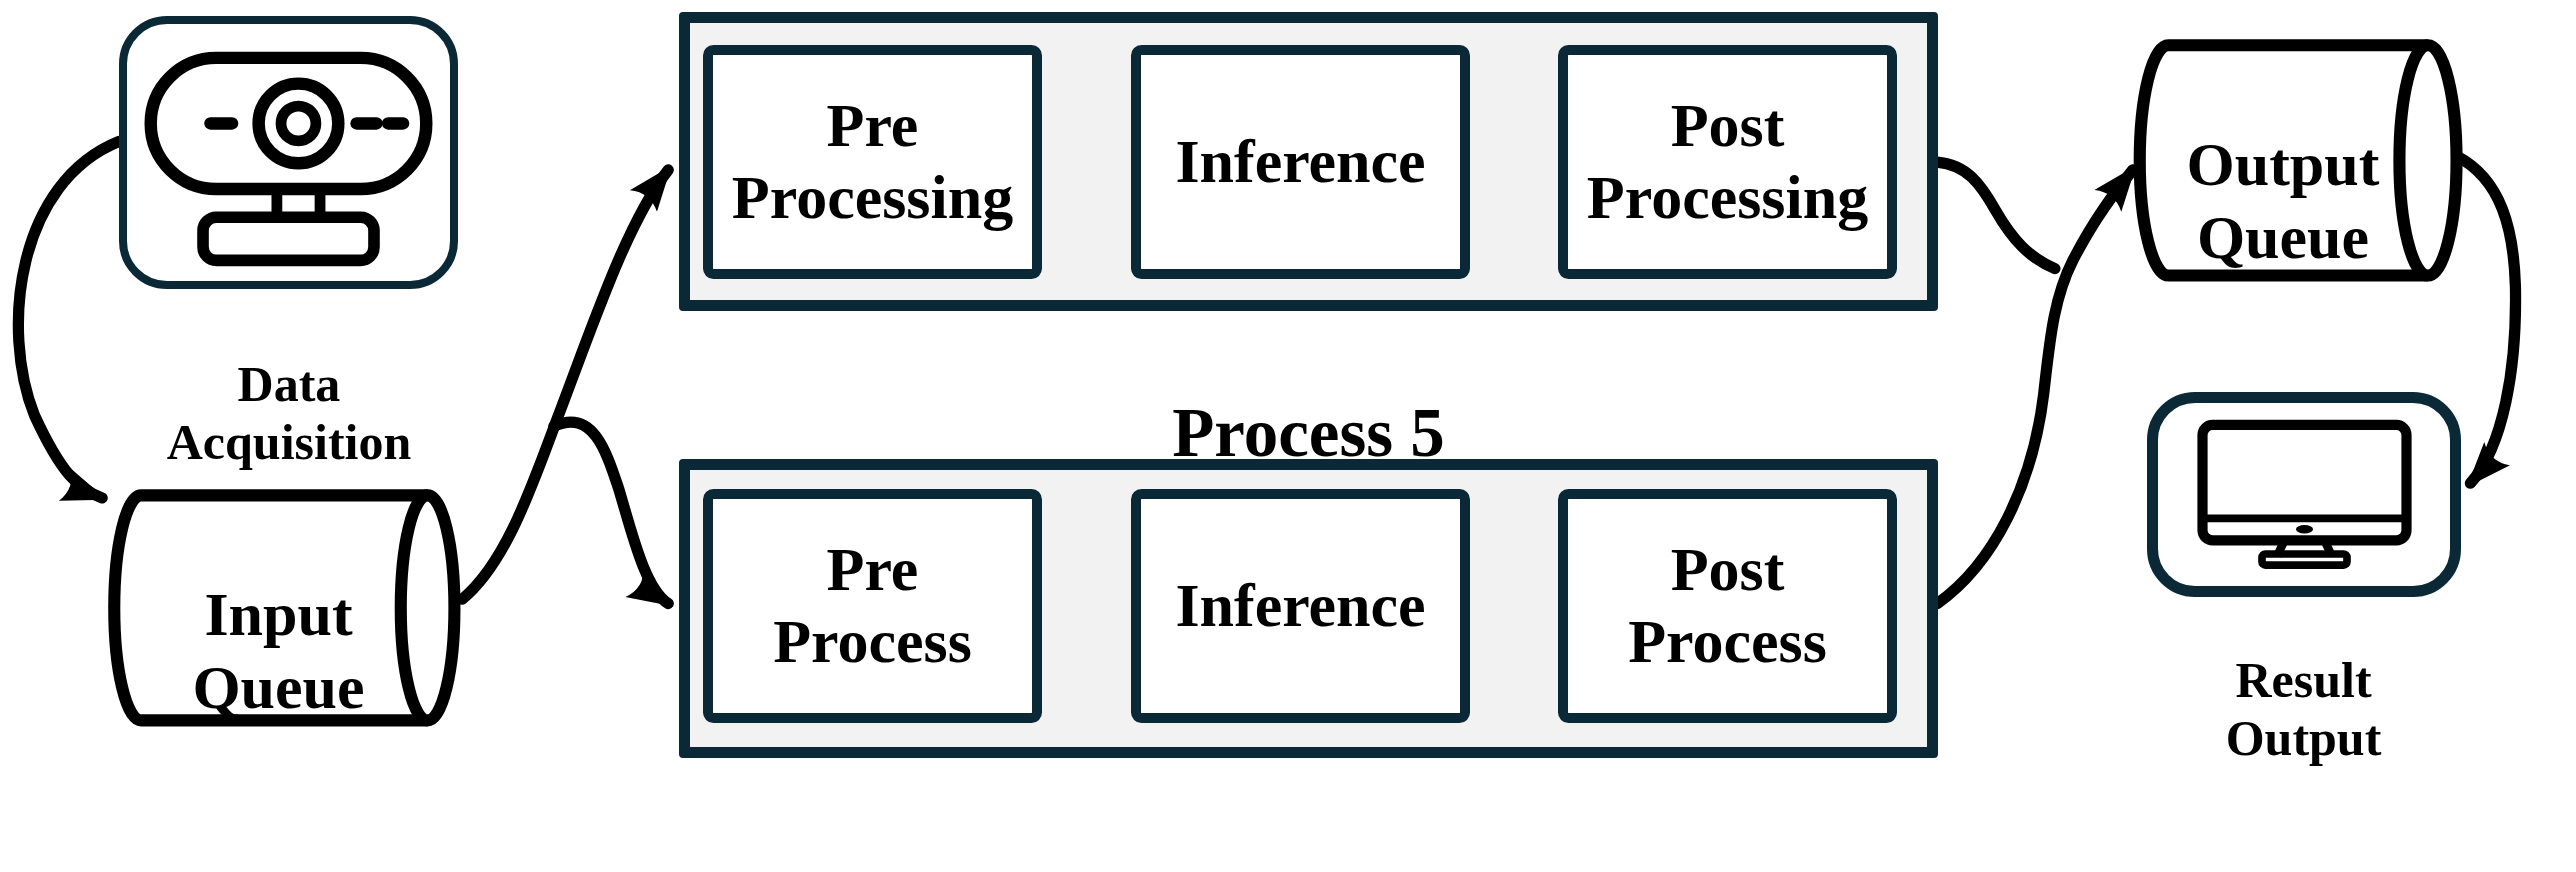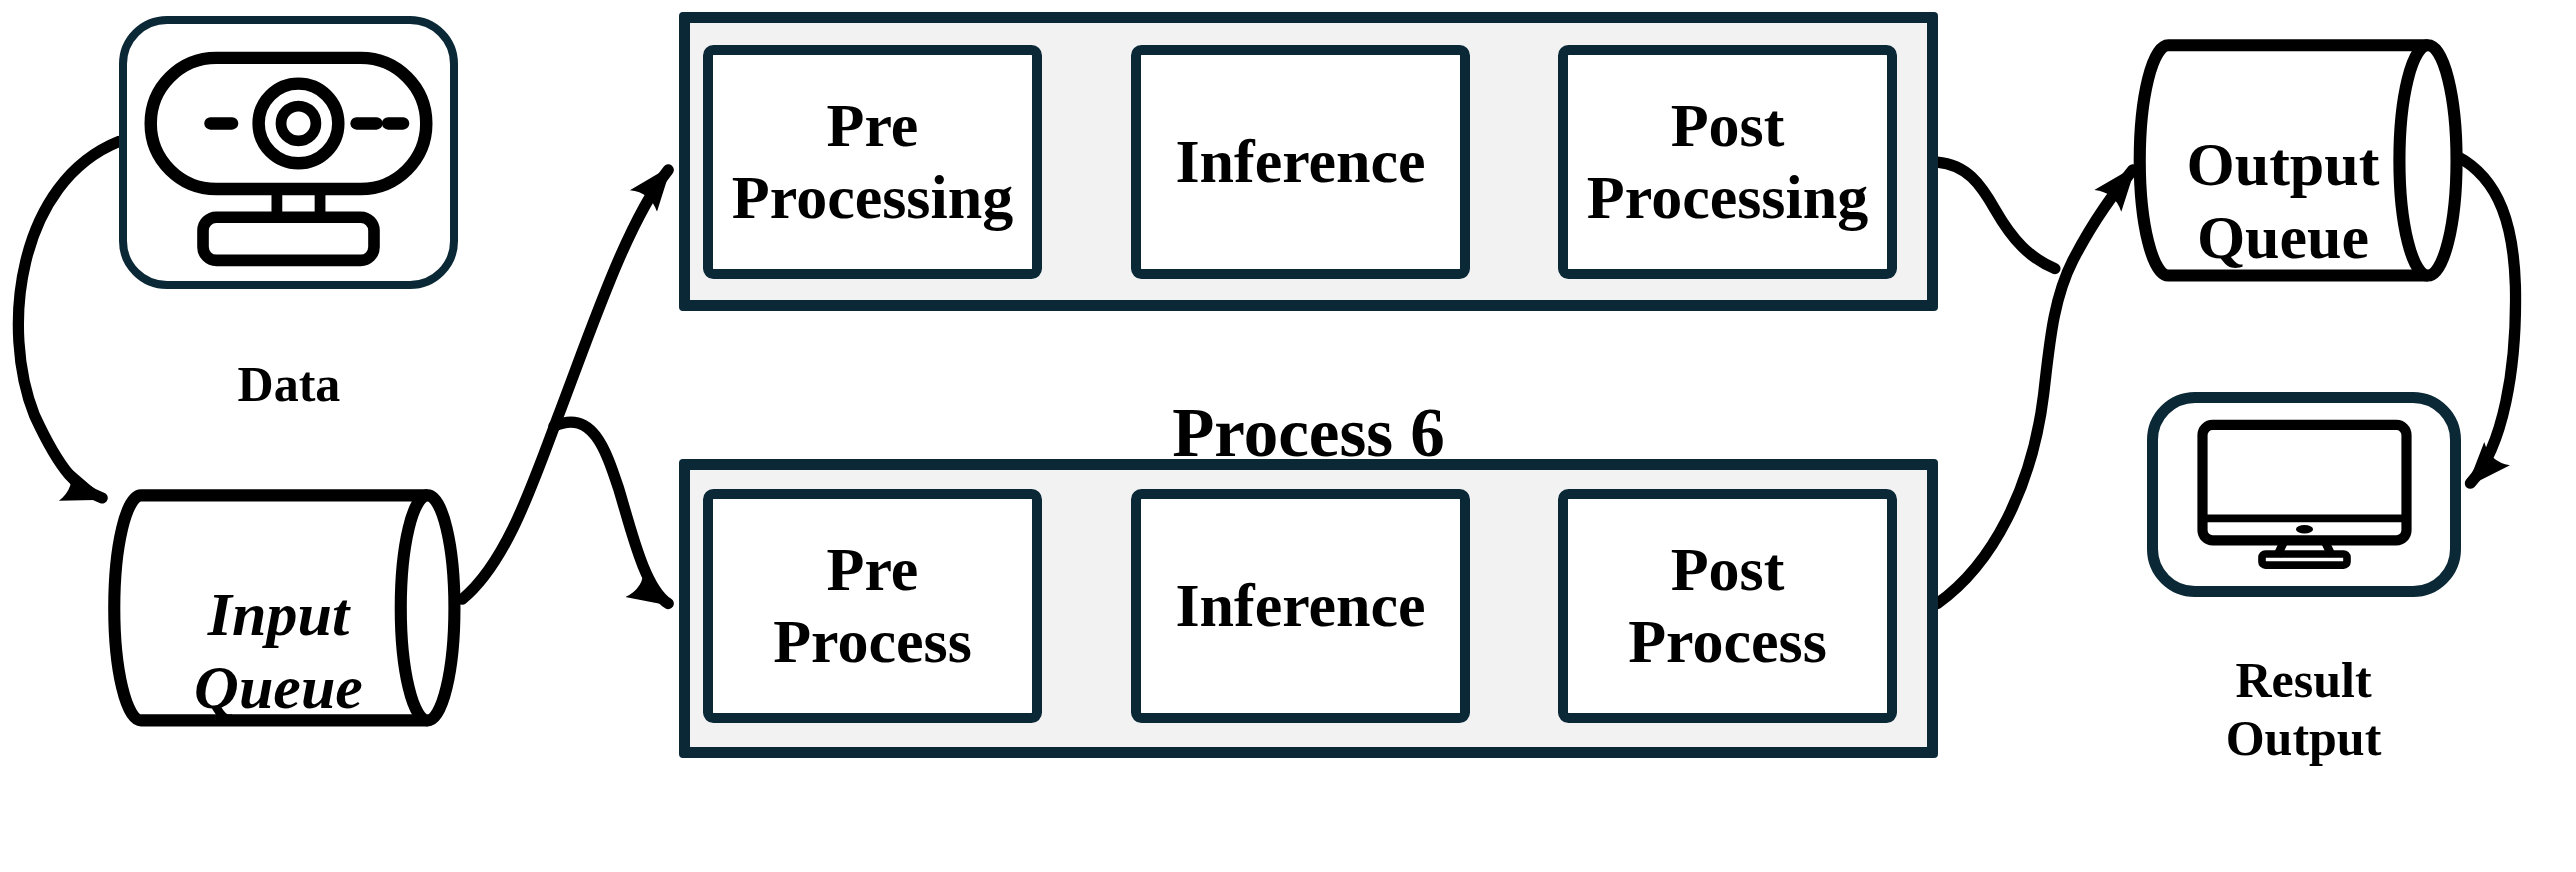--- a/index.html
+++ b/index.html
@@ -79,43 +79,44 @@
       <line x1="86" y1="115" x2="112" y2="115" stroke="#000" stroke-width="15" stroke-linecap="round"></line>
       <line x1="262" y1="115" x2="286" y2="115" stroke="#000" stroke-width="15" stroke-linecap="round"></line>
       <line x1="300" y1="115" x2="318" y2="115" stroke="#000" stroke-width="15" stroke-linecap="round"></line>
       <line x1="166" y1="194" x2="166" y2="230" stroke="#000" stroke-width="13"></line>
       <line x1="218" y1="194" x2="218" y2="230" stroke="#000" stroke-width="13"></line>
       <rect x="77" y="228" width="206" height="52" rx="16" class="stroke-black" stroke-width="14"></rect>
     </svg>
   </div>
   <div class="lbl node-label" style="left:102px;top:310px;width:374px;">
     <span>Data</span>
+    <span>Acquisition</span>
   </div>
 
-  <div class="lbl cyl-label" style="left:141px;top:532px;width:275px;font-style:italic;">
+  <div class="lbl cyl-label" style="left:141px;top:532px;width:275px;">
     <span>Input</span>
     <span>Queue</span>
   </div>
 
   <div class="p-container" style="left:679px;top:12px;width:1259px;height:299px;">
     <div class="step-box" style="left:13px;top:21.6px;width:339px;height:234px;">
       <span>Pre</span>
       <span>Processing</span>
     </div>
     <div class="step-box" style="left:441px;top:21.6px;width:339px;height:234px;">
       <span>Inference</span>
       <span></span>
     </div>
     <div class="step-box" style="left:868px;top:21.6px;width:339px;height:234px;">
       <span>Post</span>
       <span>Processing</span>
     </div>
   </div>
   <div class="lbl proc-label" style="left:679px;top:353px;width:1259px;">
-    <span>Process 6</span>
+    <span>Process 5</span>
   </div>
 
   <div class="p-container" style="left:679px;top:459px;width:1259px;height:299px;">
     <div class="step-box" style="left:13px;top:19px;width:339px;height:234px;">
       <span>Pre</span>
       <span>Process</span>
     </div>
     <div class="step-box" style="left:441px;top:19px;width:339px;height:234px;">
       <span>Inference</span>
       <span></span>

